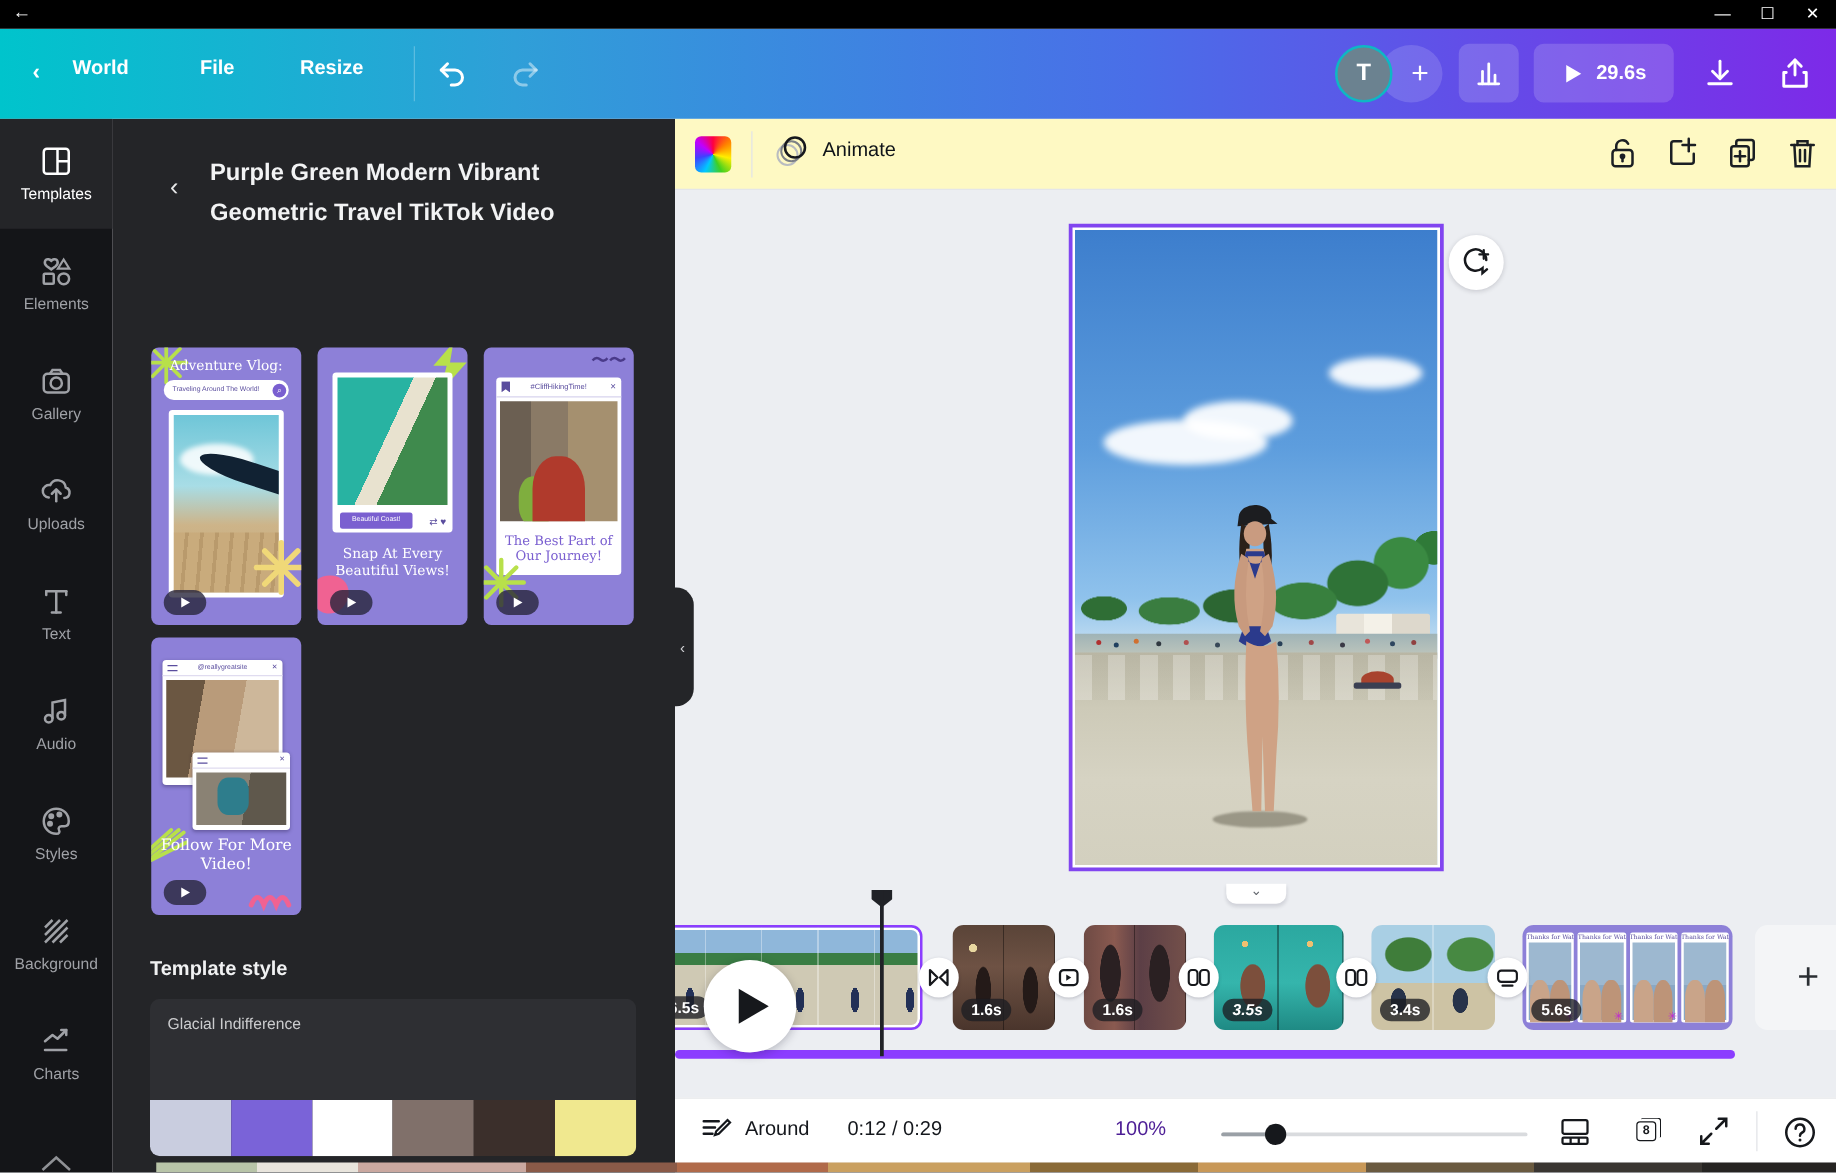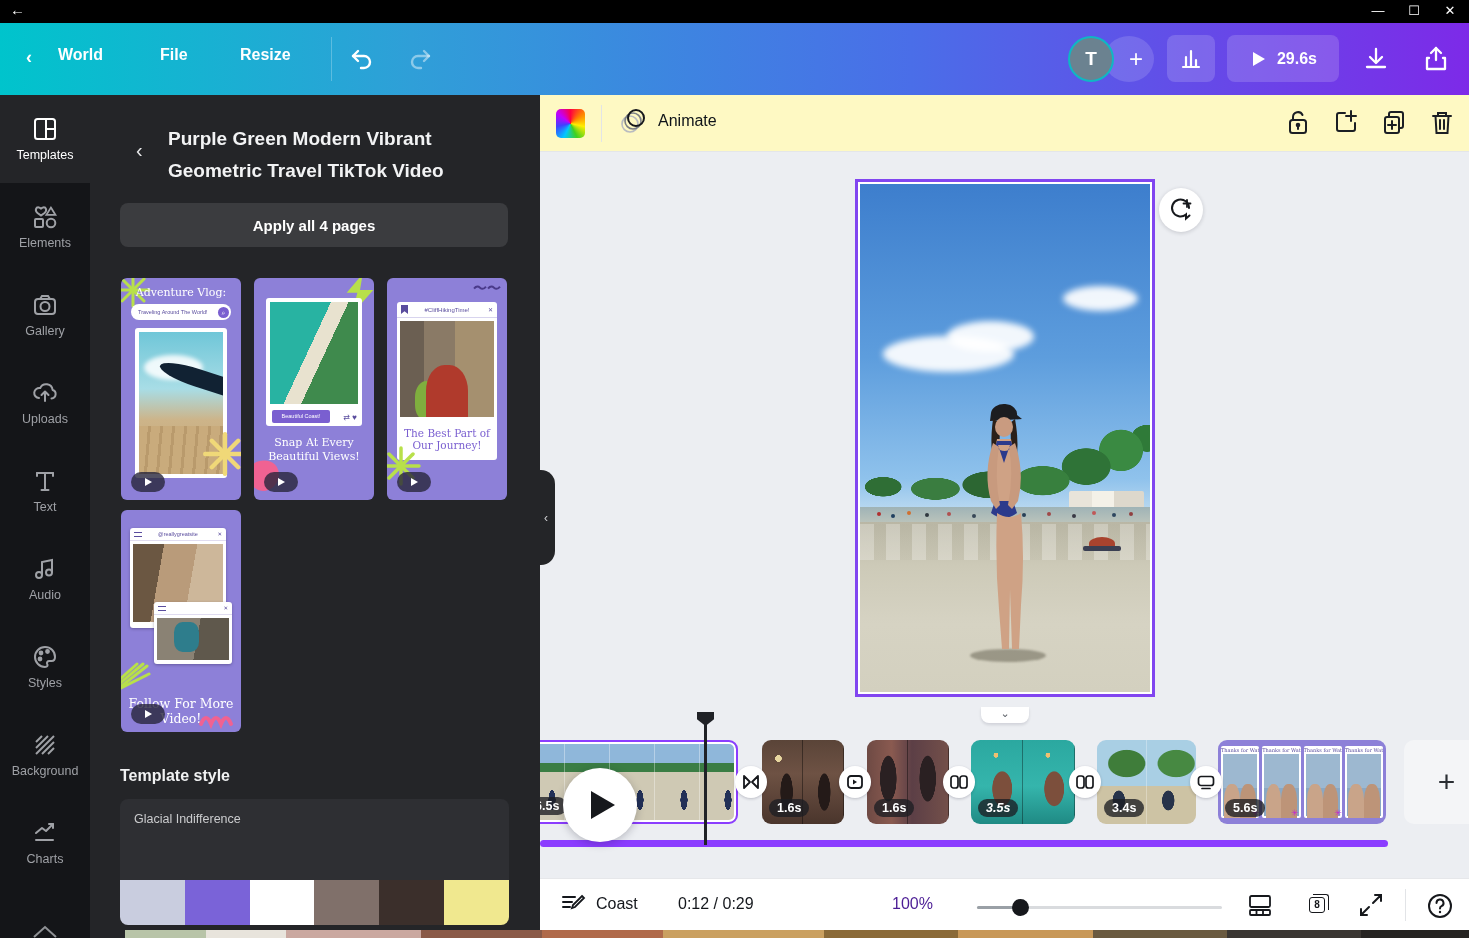--- a/index.html
+++ b/index.html
@@ -92,21 +92,21 @@
   
   .t4-card { position:absolute; background:#fff; border-radius:3px; box-shadow:0 1px 3px rgba(30,20,60,.35); }
   .t4-c1 { left:9px; top:18px; width:96px; height:100px; }
   .t4-c2 { left:33px; top:92px; width:78px; height:62px; }
   .t4-head { position:relative; height:13px; border-bottom:1px solid #e0dcf0; color:#5a4d9e; font-size:5.5px; text-align:center; line-height:13px; }
   .t4-head .burger { position:absolute; left:4px; top:4px; width:8px; height:5px; border-top:1.5px solid #5a4d9e; border-bottom:1.5px solid #5a4d9e; }
   .t4-head .x { position:absolute; right:4px; top:0; }
   .t4-img1 { margin:3px; height:78px; background:linear-gradient(100deg,#6b5742 0 30%,#b99b7a 30% 62%,#cdb79a 62% 100%); }
   .t4-img2 { position:relative; margin:3px; height:42px; overflow:hidden; background:linear-gradient(100deg,#8a8274 0 55%,#5f584c 55% 100%); }
   .t4-pack { position:absolute; left:24%; top:10%; width:34%; height:70%; background:#2e7d8c; border-radius:35%; }
-  .t4-caption { position:absolute; left:0; right:0; top:158px; text-align:center; color:#fff; font-size:12.5px; line-height:1.2;margin-top:28px; }
+  .t4-caption { position:absolute; left:0; right:0; top:158px; text-align:center; color:#fff; font-size:12.5px; line-height:1.2; }
 
   
   .deco { position:absolute; }
   .squiggle { font-size:14px; color:#4a3a8a; font-weight:700; }
 
   
   .style-heading { position:absolute; left:30px; top:672px; color:#f0f1f2; font-size:16px; font-weight:700; }
   .style-card { position:absolute; left:30px; top:704px; width:389px; height:126px; border-radius:8px; overflow:hidden; cursor:pointer; }
   .style-top { height:81px; background:#2e2f33; padding:10px 0 0 14px; }
   .style-name { font-family:"DejaVu Serif", serif; color:#efe7d3; font-size:30px; }
@@ -402,21 +402,20 @@
     <div class="rail-more">
       <svg width="30" height="14" viewBox="0 0 30 14" fill="none" stroke="currentColor" stroke-width="2">
           <path d="M4 13 L15 3 L26 13"></path>
         </svg>
     </div>
   </div>
 
   <div class="panel">
     <span class="panel-back">‹</span>
     <div class="panel-title">Purple Green Modern Vibrant Geometric Travel TikTok Video</div>
-    <button class="apply-btn">Apply all 4 pages</button>
 
     <div class="thumb t1">
       <svg class="deco" style="left:-8px;top:-8px" width="40" height="40" viewBox="0 0 40 40">
           <g stroke="#b8e04a" stroke-width="3" stroke-linecap="round">
             <path d="M20 4 V36"></path>
             <path d="M4 20 H36"></path>
             <path d="M9 9 L31 31"></path>
             <path d="M31 9 L9 31"></path>
           </g>
         </svg>
@@ -717,21 +716,21 @@
     <div class="playhead-cap"></div>
     <div class="playhead"></div>
     <div class="tl-scrollbar"></div>
 
     <div class="bottombar">
       <div class="notes">
         <svg width="26" height="24" viewBox="0 0 26 24" fill="none" stroke="currentColor" stroke-width="2" stroke-linecap="round">
             <path d="M3 5 h12 M3 10 h9 M3 15 h7"></path>
             <path d="M22 4 L24 6 L15 15 L12 16 L13 13 Z" stroke-width="1.8"></path>
           </svg>
-        <span>Coast</span>
+        <span>Around</span>
       </div>
       <span class="timecode">0:12 / 0:29</span>
       <span class="zoomlabel">100%</span>
       <div class="zoomslider">
           <div class="fill"></div>
         </div>
       <div class="zoomknob"></div>
       <span class="bb-icon bb-grid">
         <svg width="26" height="26" viewBox="0 0 26 26" fill="none" stroke="currentColor" stroke-width="1.8">
             <rect x="3" y="4" width="20" height="11" rx="1.5"></rect>

